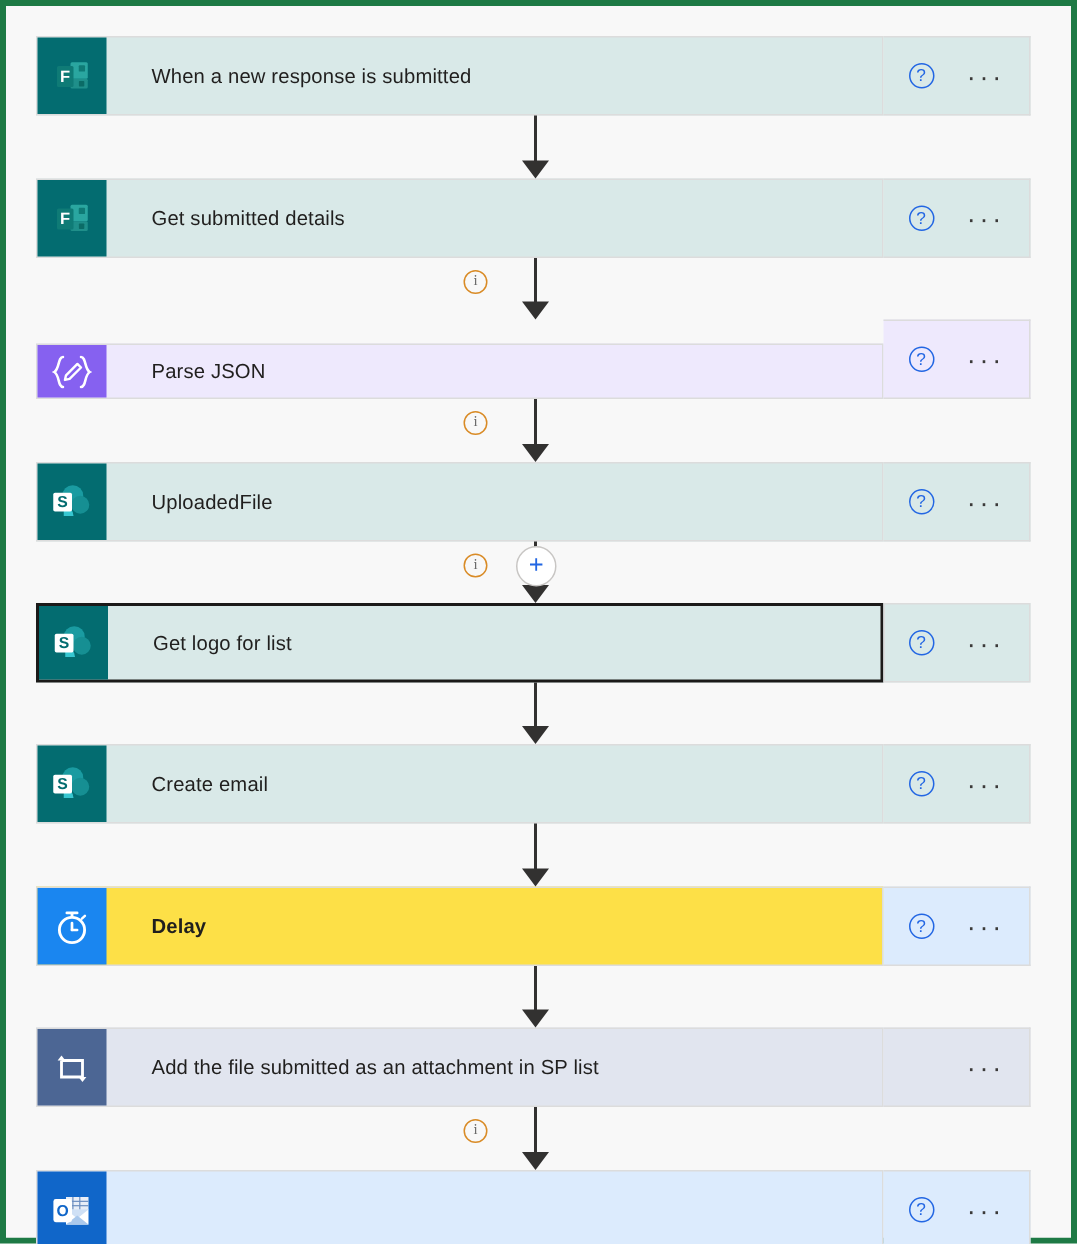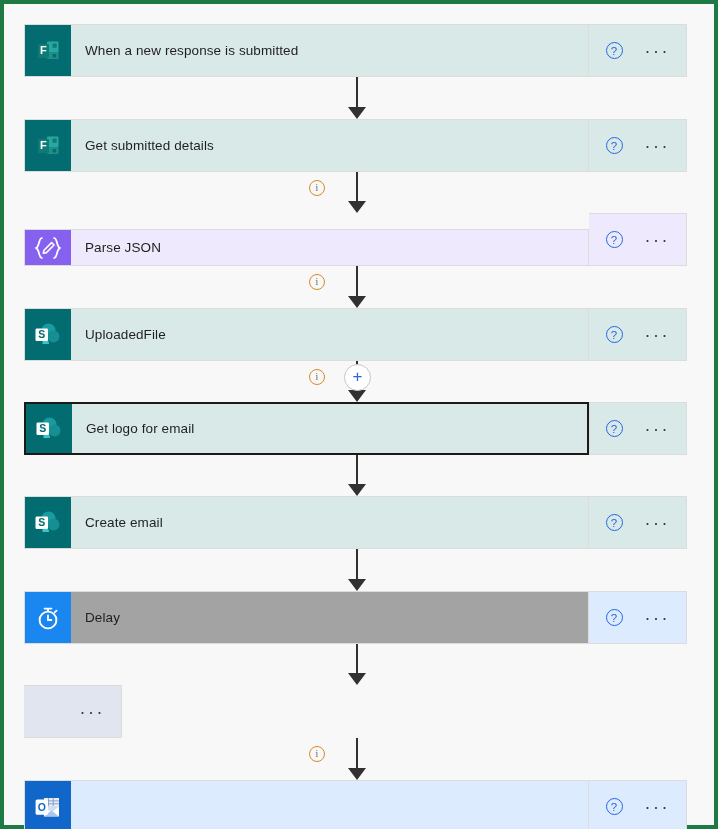--- a/index.html
+++ b/index.html
@@ -45,21 +45,21 @@
     min-width: 46px;
     height: 100%;
     display: flex;
     align-items: center;
     justify-content: center;
     box-sizing: border-box;
   }
   .title {
     font-size: 13.5px;
     color: #201f1e;
-    padding-left: 14px;
+    padding-left: 30px;
     white-space: nowrap;
     letter-spacing: 0.1px;
   }
   .right-zone {
     display: flex;
     align-items: center;
     justify-content: flex-end;
     box-sizing: border-box;
     gap: 22px;
     padding-right: 16px;
@@ -211,21 +211,21 @@
         <div class="card-main" style="width: 565px; background: rgb(217, 233, 232); border: 2px solid rgb(27, 26, 25);">
           <div class="icon-tile" style="background: rgb(3, 108, 112);">
             <svg class="glyph" width="30" height="28" viewBox="0 0 30 28">
               <circle cx="15.5" cy="9.5" r="7" fill="#1a9ba1"></circle>
               <circle cx="20.5" cy="15.5" r="6" fill="#168f93"></circle>
               <path d="M9.5 16.5 A6.5 6.5 0 0 1 16 23 L9.5 23 Z" fill="#37c6d0"></path>
               <rect x="2.5" y="7.5" width="12.5" height="12.5" rx="1.2" fill="#ffffff"></rect>
               <text x="8.7" y="17.2" font-family="Liberation Sans, sans-serif" font-size="10.5" font-weight="bold" fill="#036c70" text-anchor="middle">S</text>
             </svg>
           </div>
-          <div class="title">Get logo for email</div>
+          <div class="title">Get logo for list</div>
         </div>
         <div class="right-zone" style="width: 98px; background: rgb(217, 233, 232); border: 1px solid rgb(220, 220, 220);">
           <div class="help-icon">?</div>
           <div class="ellipsis">···</div>
         </div>
       </div>
       <div class="step" style="top: 492px;">
         <div class="card-main" style="width: 565px; background: rgb(217, 233, 232); border: 1px solid rgb(220, 220, 220);">
           <div class="icon-tile" style="background: rgb(3, 108, 112);">
             <svg class="glyph" width="30" height="28" viewBox="0 0 30 28">
@@ -237,39 +237,50 @@
             </svg>
           </div>
           <div class="title">Create email</div>
         </div>
         <div class="right-zone" style="width: 98px; background: rgb(217, 233, 232); border-top: 1px solid rgb(220, 220, 220); border-right: 1px solid rgb(220, 220, 220); border-bottom: 1px solid rgb(220, 220, 220); border-left: none; border-image: initial;">
           <div class="help-icon">?</div>
           <div class="ellipsis">···</div>
         </div>
       </div>
       <div class="step" style="top: 587px;">
-        <div class="card-main" style="width: 565px; background: #a3a3a3; border: 1px solid rgb(220, 220, 220);">
+        <div class="card-main" style="width: 565px; background: #fde047; border: 1px solid rgb(220, 220, 220); font-weight: bold;">
           <div class="icon-tile" style="background: rgb(26, 134, 240);">
             <svg class="glyph" width="28" height="28" viewBox="0 0 28 28">
               <circle cx="14" cy="16" r="8.4" fill="none" stroke="#ffffff" stroke-width="1.9"></circle>
               <line x1="10.6" y1="4.6" x2="17.4" y2="4.6" stroke="#ffffff" stroke-width="1.9" stroke-linecap="round"></line>
               <line x1="14" y1="4.8" x2="14" y2="7.7" stroke="#ffffff" stroke-width="1.9"></line>
               <line x1="20.6" y1="8.4" x2="22.6" y2="6.6" stroke="#ffffff" stroke-width="1.7" stroke-linecap="round"></line>
               <line x1="14" y1="16" x2="14" y2="11.4" stroke="#ffffff" stroke-width="1.8" stroke-linecap="round"></line>
               <line x1="14" y1="16" x2="17.4" y2="16" stroke="#ffffff" stroke-width="1.8" stroke-linecap="round"></line>
             </svg>
           </div>
           <div class="title">Delay</div>
         </div>
         <div class="right-zone" style="width: 98px; background: rgb(220, 235, 253); border-top: 1px solid rgb(220, 220, 220); border-right: 1px solid rgb(220, 220, 220); border-bottom: 1px solid rgb(220, 220, 220); border-left: none; border-image: initial;">
           <div class="help-icon">?</div>
           <div class="ellipsis">···</div>
         </div>
       </div>
       <div class="step" style="top: 681px;">
+        <div class="card-main" style="width: 565px; background: rgb(225, 229, 239); border: 1px solid rgb(220, 220, 220);">
+          <div class="icon-tile" style="background: rgb(76, 102, 148);">
+            <svg class="glyph" width="26" height="26" viewBox="0 0 26 26">
+              <path d="M6 8 L6 19 L20 19" fill="none" stroke="#ffffff" stroke-width="1.9"></path>
+              <path d="M6 8 L20 8 L20 19" fill="none" stroke="#ffffff" stroke-width="1.9"></path>
+              <path d="M3.4 8 L6 4.6 L8.6 8 Z" fill="#ffffff"></path>
+              <path d="M17.4 19 L20 22.4 L22.6 19 Z" fill="#ffffff"></path>
+            </svg>
+          </div>
+          <div class="title">Add the file submitted as an attachment in SP list</div>
+        </div>
         <div class="right-zone" style="width: 98px; background: rgb(225, 229, 239); border-top: 1px solid rgb(220, 220, 220); border-right: 1px solid rgb(220, 220, 220); border-bottom: 1px solid rgb(220, 220, 220); border-left: none; border-image: initial;">
           <div class="help-spacer"></div>
           <div class="ellipsis">···</div>
         </div>
       </div>
       <div class="step" style="top: 776px;">
         <div class="card-main" style="width: 565px; background: rgb(220, 235, 253); border: 1px solid rgb(220, 220, 220);">
           <div class="icon-tile" style="background: rgb(16, 102, 201);">
             <svg class="glyph" width="28" height="26" viewBox="0 0 28 26">
               <rect x="10" y="4" width="15" height="8.6" fill="#e9eef7"></rect>

